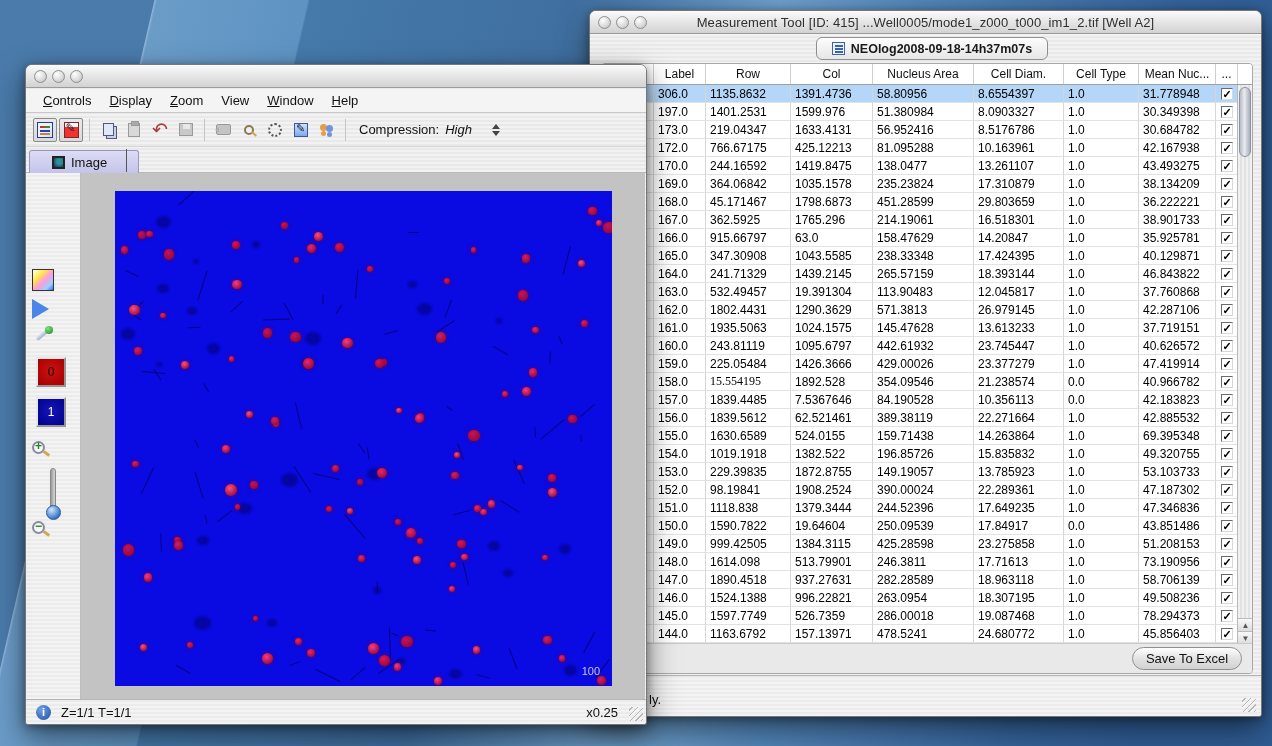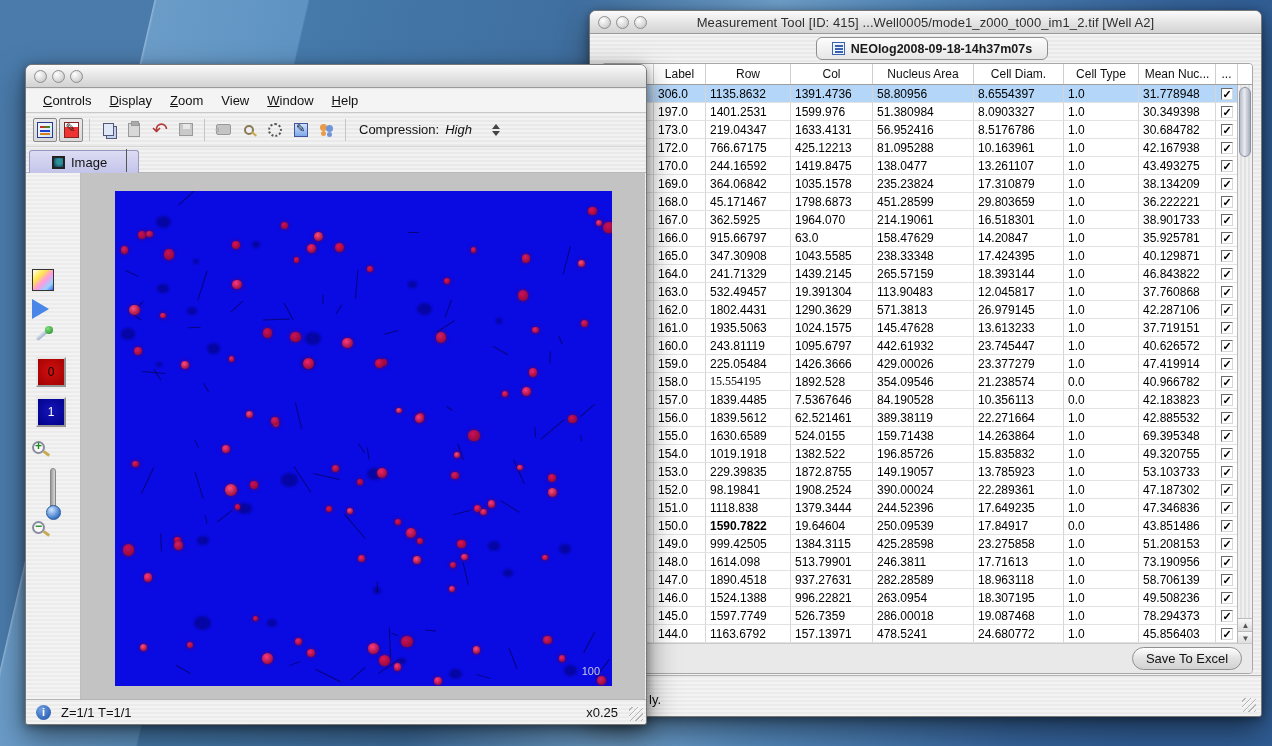--- a/index.html
+++ b/index.html
@@ -278,21 +278,21 @@
             <div class="tcell" style="width: 75px;">1.0</div>
             <div class="tcell" style="width: 77px;">36.222221</div>
             <div class="ckcell" style="width: 22px;">
               <span class="ckbox">✓</span>
             </div>
           </div>
           <div class="trow">
             <div class="tcell" style="width: 52px;"></div>
             <div class="tcell" style="width: 52px;">167.0</div>
             <div class="tcell" style="width: 85px;">362.5925</div>
-            <div class="tcell" style="width: 82px;">1964.070</div>
+            <div class="tcell" style="width: 82px;">1765.296</div>
             <div class="tcell" style="width: 101px;">214.19061</div>
             <div class="tcell" style="width: 90px;">16.518301</div>
             <div class="tcell" style="width: 75px;">1.0</div>
             <div class="tcell" style="width: 77px;">38.901733</div>
             <div class="ckcell" style="width: 22px;">
               <span class="ckbox">✓</span>
             </div>
           </div>
           <div class="trow">
             <div class="tcell" style="width: 52px;"></div>
@@ -498,21 +498,21 @@
             <div class="tcell" style="width: 90px;">17.649235</div>
             <div class="tcell" style="width: 75px;">1.0</div>
             <div class="tcell" style="width: 77px;">47.346836</div>
             <div class="ckcell" style="width: 22px;">
               <span class="ckbox">✓</span>
             </div>
           </div>
           <div class="trow">
             <div class="tcell" style="width: 52px;"></div>
             <div class="tcell" style="width: 52px;">150.0</div>
-            <div class="tcell" style="width: 85px; font-weight: bold;">1590.7822</div>
+            <div class="tcell" style="width: 85px;">1590.7822</div>
             <div class="tcell" style="width: 82px;">19.64604</div>
             <div class="tcell" style="width: 101px;">250.09539</div>
             <div class="tcell" style="width: 90px;">17.84917</div>
             <div class="tcell" style="width: 75px;">0.0</div>
             <div class="tcell" style="width: 77px;">43.851486</div>
             <div class="ckcell" style="width: 22px;">
               <span class="ckbox">✓</span>
             </div>
           </div>
           <div class="trow">

